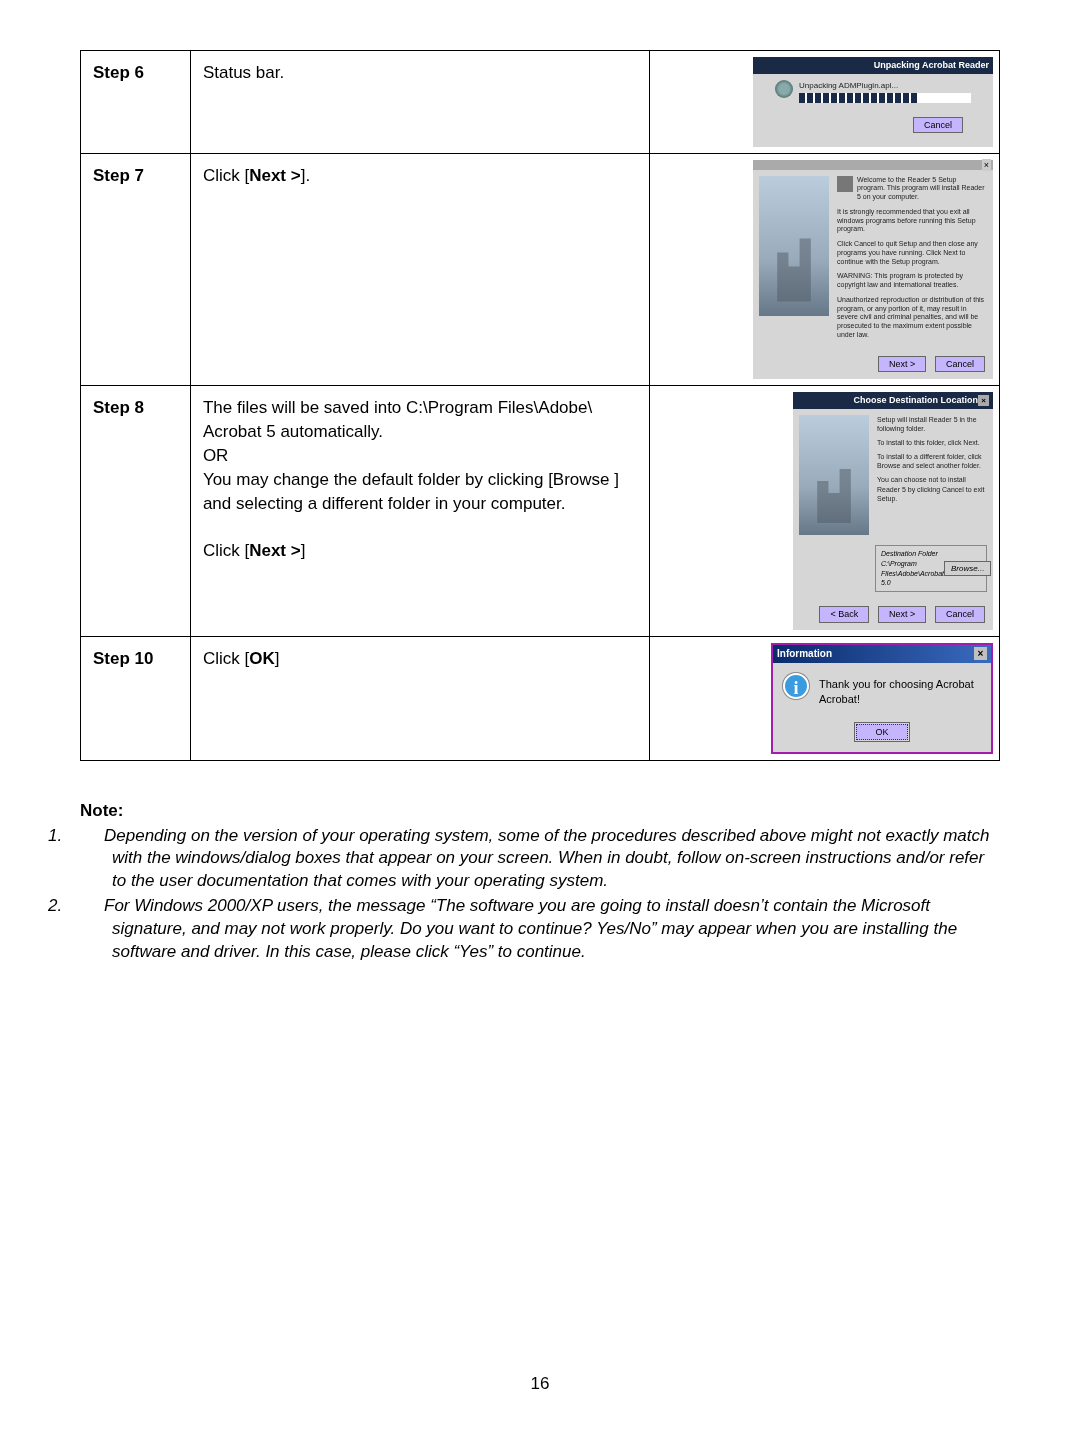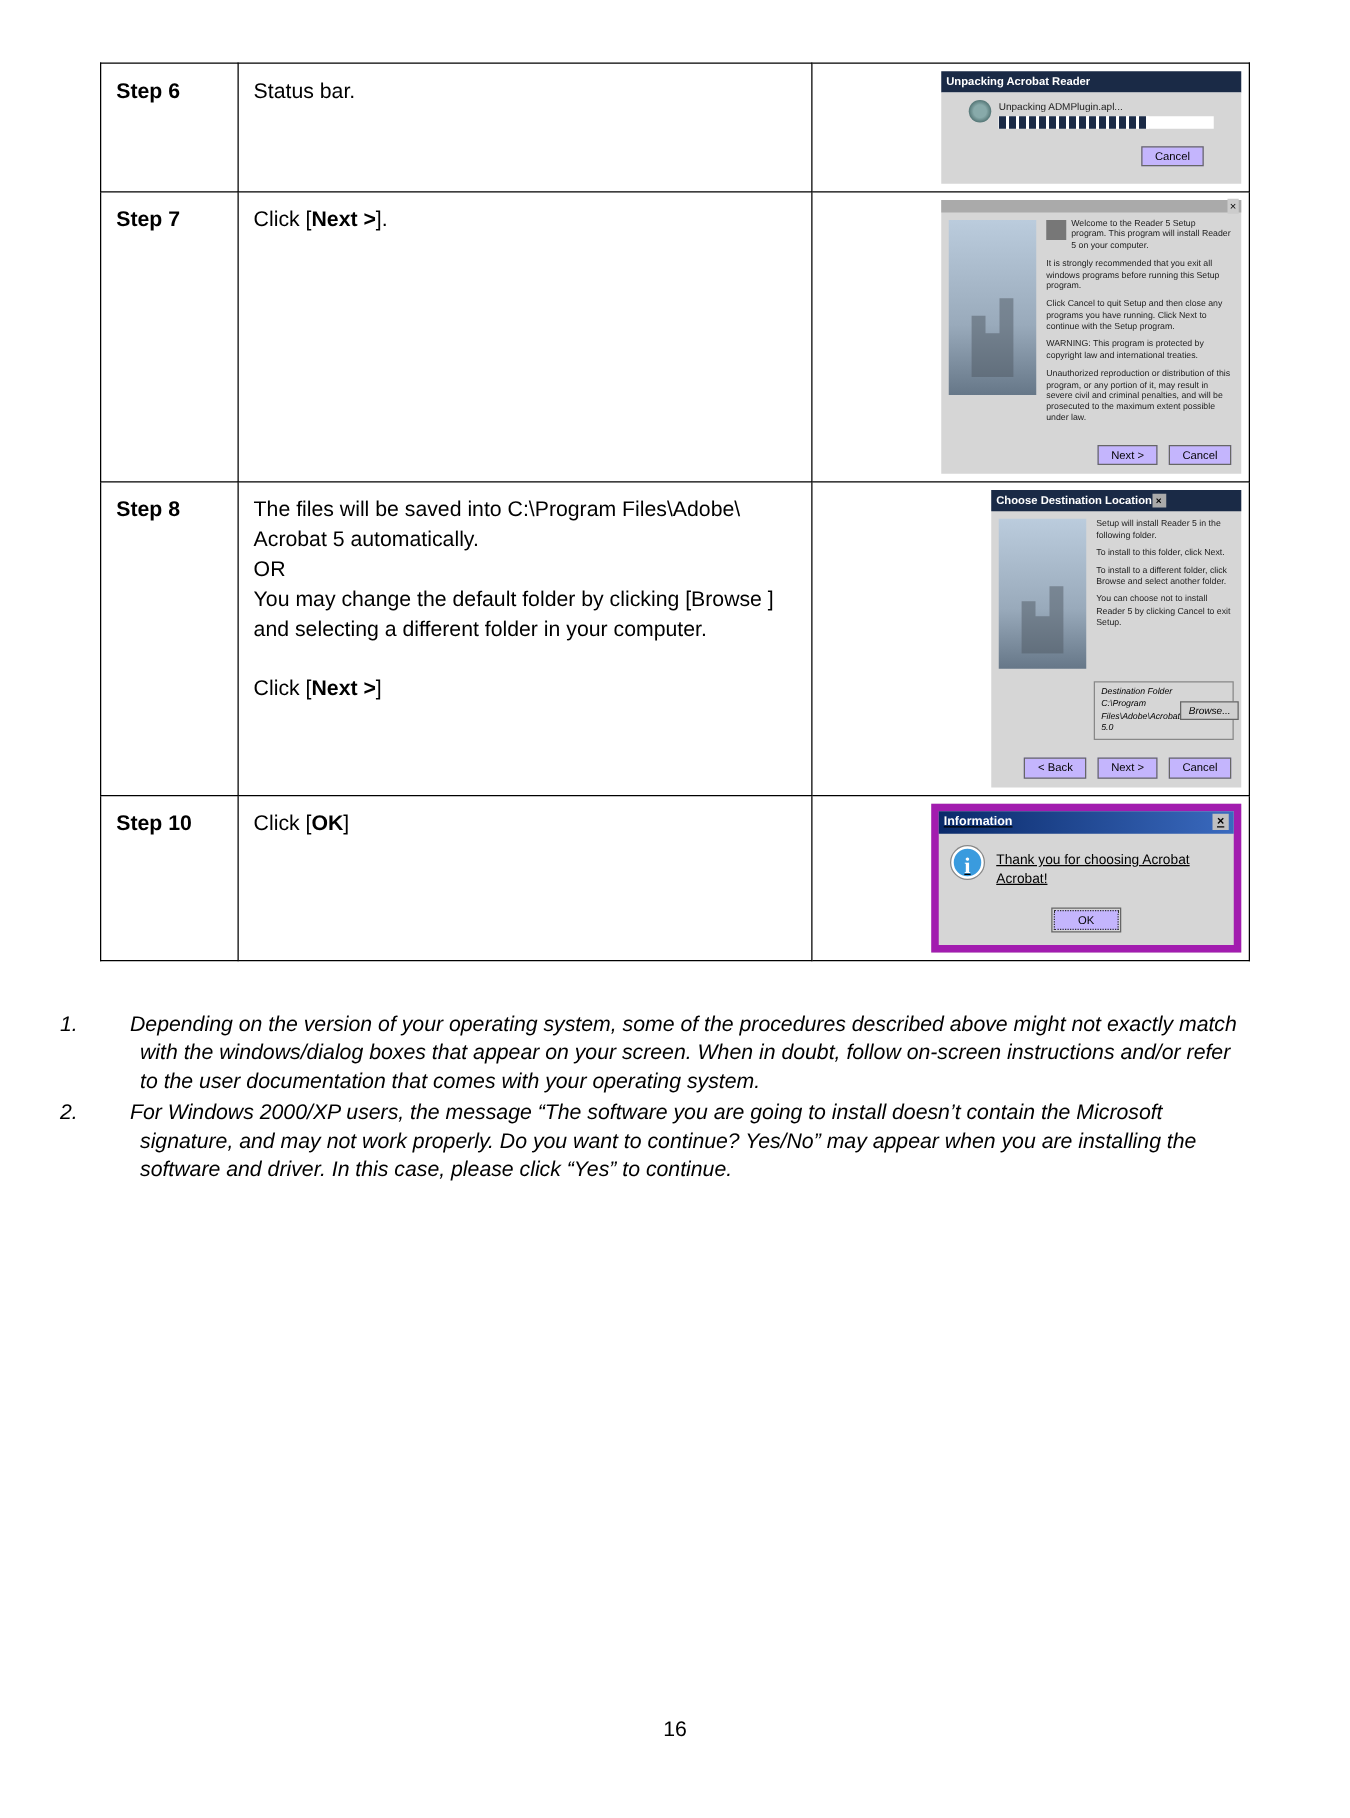--- a/index.html
+++ b/index.html
@@ -59,21 +59,21 @@
     left: 0;
     right: 0;
     text-align: center;
     font-size: 17px;
   }
 
   
   .mock { font-family: Tahoma, Arial, sans-serif; color:#000; }
   .titlebar-dark {
     background:#1a2a46; color:#fff; font-size:9px; font-weight:bold;
-    padding:2px 4px; display:flex; justify-content:flex-start; align-items:center;
+    padding:2px 4px; display:flex; justify-content:flex-end; align-items:center;
   }
   .titlebar-dark .x { background:#aaa; color:#000; width:11px; height:11px; font-size:8px; line-height:11px; text-align:center; }
   .btn {
     display:inline-block; background:#c4b5fd; border:1px solid #666;
     font-size:9px; padding:1px 10px; margin:0 2px;
   }
   .btn-row { text-align:right; padding:4px 6px 6px; }
 
   
   .m6 { width:240px; margin-left:auto; }
@@ -109,21 +109,21 @@
   .m9 { width:240px; margin-left:auto; }
   .m9 .ln1{font-size:9px;color:#111;}
   .m9 .ln2{font-size:9px;color:#111;margin-bottom:4px;}
   .m9 .pbar{height:14px;border:1px solid #555;background:#e8e8e8;position:relative;text-align:center;font-size:9px;line-height:14px;}
   .m9 .pbar .fill{position:absolute;left:0;top:0;bottom:0;width:25%;background:#2a3a6a;}
   .m9 .pbar .pct{position:relative;}
   .m9 .cbtn{text-align:center;margin-top:4px;}
   .m9 .cbtn .btn{padding:1px 14px;}
 
   
-  .m10 { width:248px; margin-left:auto; background:#d6d6d6; border:6px solid #a21caf;text-decoration:underline;}
+  .m10 { width:222px; margin-left:auto; background:#d6d6d6; border:2px solid #a21caf;}
   .m10 .tb { background:linear-gradient(90deg,#0a2a6a,#3a6abf); color:#fff; font-size:10px; font-weight:bold; padding:2px 4px; display:flex; justify-content:space-between;}
   .m10 .tb .x{background:#c0c0c0;color:#000;width:13px;height:13px;text-align:center;line-height:13px;font-size:10px;}
   .m10 .body{display:flex;align-items:flex-start;padding:10px 10px 6px;}
   .m10 .info-icon{width:26px;height:26px;border-radius:50%;background:#3a9bde;color:#fff;font-weight:bold;font-size:18px;font-family:Georgia,serif;text-align:center;line-height:26px;margin-right:10px;flex-shrink:0;border:2px solid #fff;box-shadow:0 0 0 1px #888;}
   .m10 .msg{font-size:11px;padding-top:4px;}
   .m10 .okrow{text-align:center;padding:4px 0 10px;}
   .m10 .okrow .btn{padding:1px 18px;border:1px dotted #333;outline:1px solid #666;outline-offset:1px;}
 
 </style>
 </head>
@@ -237,19 +237,20 @@
             <div class="info-icon">i</div>
             <div class="msg">Thank you for choosing Acrobat Acrobat!</div>
           </div>
           <div class="okrow"><span class="btn">OK</span></div>
         </div>
       </td>
     </tr>
   </tbody>
     </table>
 
+  <div class="note-heading">Note:</div>
   <div class="note-list">
     <div class="note-item"><span class="num">1.</span><span>Depending on the version of your operating system, some of the procedures described above might not exactly match with the windows/dialog boxes that appear on your screen. When in doubt, follow on-screen instructions and/or refer to the user documentation that comes with your operating system.</span></div>
     <div class="note-item"><span class="num">2.</span><span>For Windows 2000/XP users, the message “The software you are going to install doesn’t contain the Microsoft signature, and may not work properly. Do you want to continue? Yes/No” may appear when you are installing the software and driver. In this case, please click “Yes” to continue.</span></div>
   </div>
 </div>
 
 <div class="page-number">16</div>
 
 </body></html>

